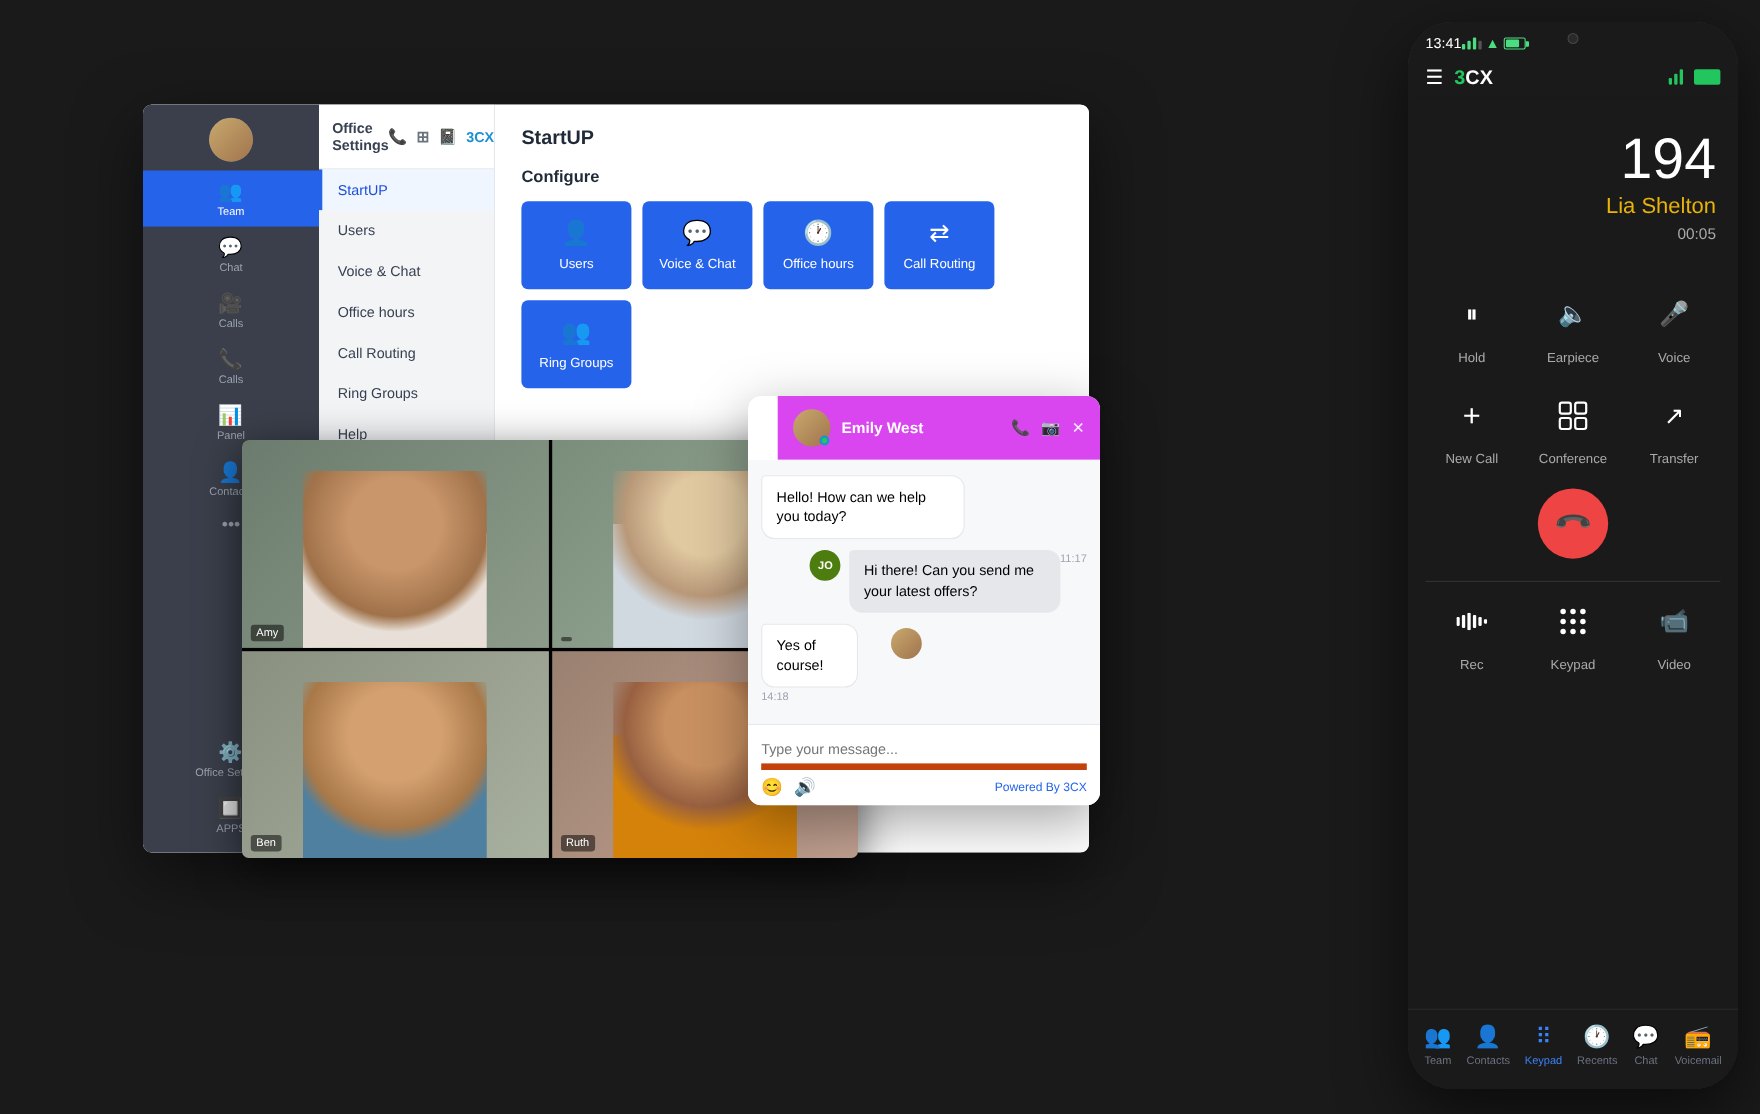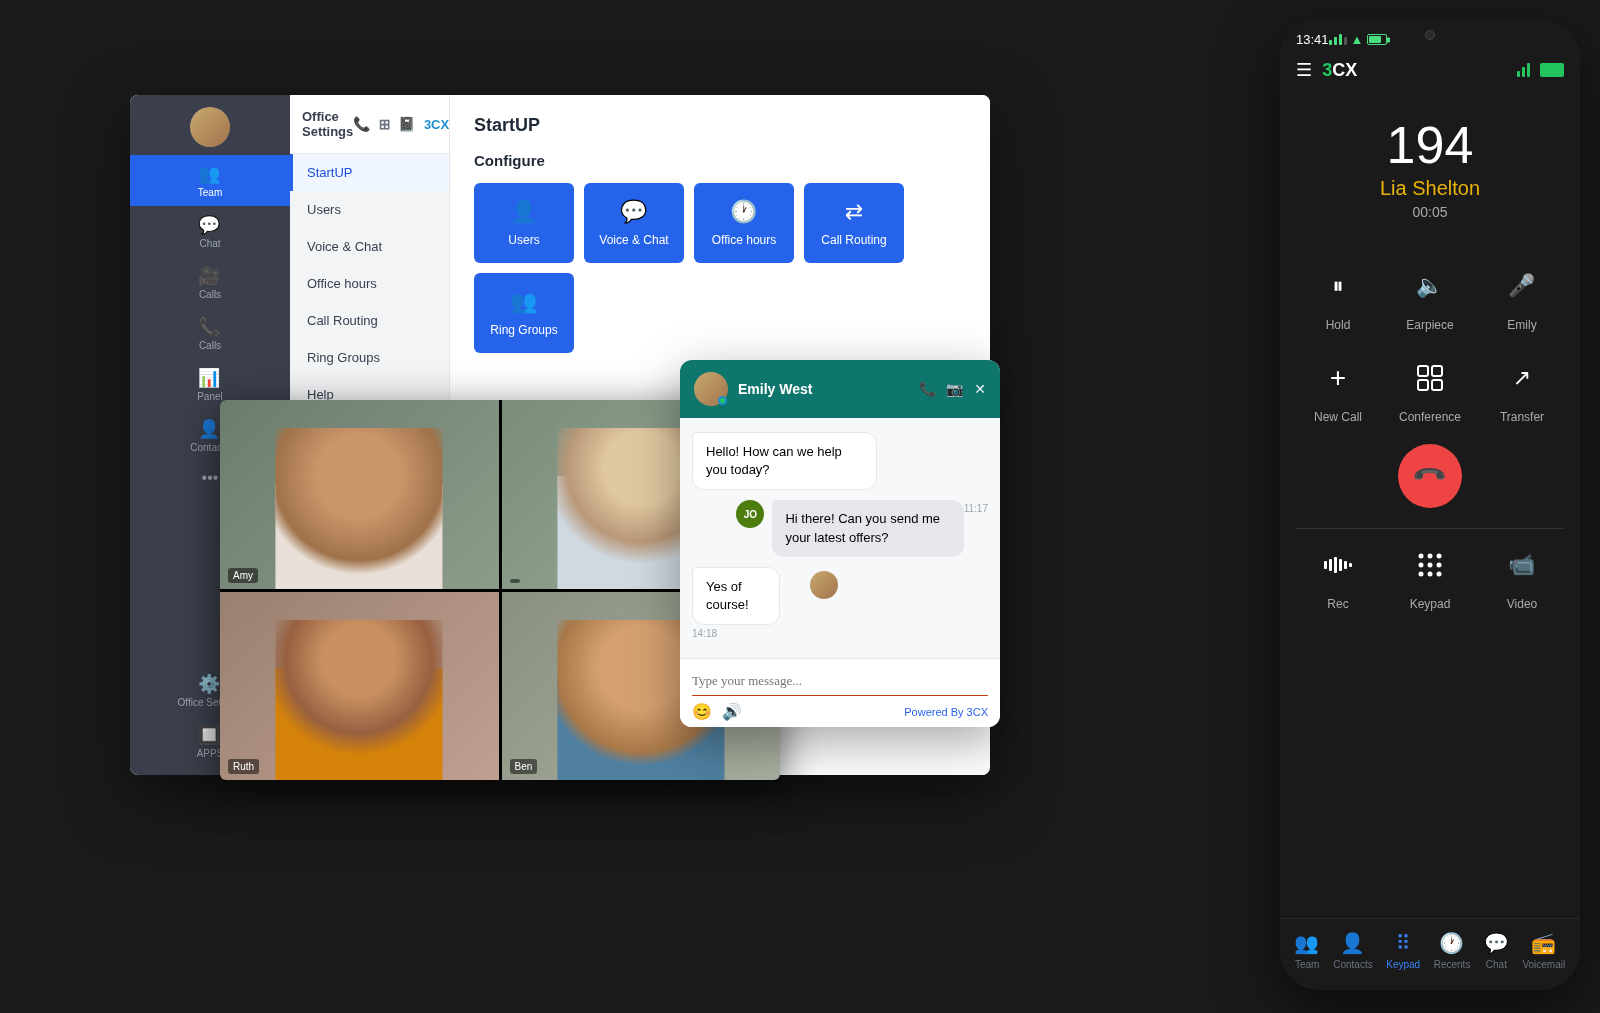--- a/index.html
+++ b/index.html
@@ -253,26 +253,27 @@
       left: 680px;
       top: 360px;
       width: 320px;
       background: #fff;
       border-radius: 12px;
       box-shadow: 0 15px 50px rgba(0,0,0,0.35);
       overflow: hidden;
       z-index: 10;
     }
     .chat-header {
-      background: #0f766e;
+      background: #d946ef;
       padding: 12px 14px;
       display: flex;
       align-items: center;
       gap: 10px;
       color: #fff;
+      margin-left: 27px;
     }
     .chat-avatar {
       width: 34px;
       height: 34px;
       border-radius: 50%;
       background: linear-gradient(135deg, #c9a96e, #a0734c);
       position: relative;
       flex-shrink: 0;
     }
     .chat-avatar-online {
@@ -374,23 +375,22 @@
       background: #fff;
       border-top: 1px solid #e5e7eb;
     }
     .chat-input {
       width: 100%;
       border: none;
       outline: none;
       font-size: 13px;
       color: #1d4ed8;
       padding: 4px 0 6px;
-      border-bottom: 1px solid #c2410c;
+      border-bottom: 6px solid #c2410c;
       background: transparent;
-      font-family: Liberation Serif, serif;
     }
     .chat-input-actions {
       display: flex;
       align-items: center;
       justify-content: space-between;
       margin-top: 6px;
     }
     .chat-action-icons {
       display: flex;
       gap: 10px;
@@ -514,21 +514,21 @@
     }
 
     .phone-screen {
       flex: 1;
       background: #1a1a1a;
       display: flex;
       flex-direction: column;
     }
     .phone-caller-section {
       padding: 30px 20px 20px;
-      text-align: center;
+      text-align: right;
     }
     .phone-ext {
       font-size: 52px;
       font-weight: 300;
       color: #fff;
       line-height: 1;
       margin-bottom: 6px;
     }
     .phone-caller-name {
       font-size: 20px;
@@ -753,27 +753,27 @@
 
 <div class="video-grid">
   <div class="video-cell video-cell-1">
     <div class="video-person vp1"></div>
     <span class="video-name">Amy</span>
   </div>
   <div class="video-cell video-cell-2">
     <div class="video-person vp2"></div>
     <span class="video-name"></span>
   </div>
+  <div class="video-cell video-cell-3">
+    <div class="video-person vp3"></div>
+    <span class="video-name">Ben</span>
+  </div>
   <div class="video-cell video-cell-4">
     <div class="video-person vp4"></div>
     <span class="video-name">Ruth</span>
-  </div>
-  <div class="video-cell video-cell-3">
-    <div class="video-person vp3"></div>
-    <span class="video-name">Ben</span>
   </div>
 </div>
 
 <div class="chat-popup">
   <div class="chat-header">
     <div class="chat-avatar">
       <div class="chat-avatar-online"></div>
     </div>
     <span class="chat-header-name">Emily West</span>
     <div class="chat-header-icons">
@@ -872,21 +872,21 @@
       <div class="phone-control-btn">
         <div class="phone-ctrl-icon">⏸</div>
         <span class="phone-ctrl-label">Hold</span>
       </div>
       <div class="phone-control-btn">
         <div class="phone-ctrl-icon">🔈</div>
         <span class="phone-ctrl-label">Earpiece</span>
       </div>
       <div class="phone-control-btn">
         <div class="phone-ctrl-icon">🎤</div>
-        <span class="phone-ctrl-label">Emily</span>
+        <span class="phone-ctrl-label">Voice</span>
       </div>
     </div>
 
     <div class="phone-controls-row2">
       <div class="phone-control-btn">
         <div class="phone-ctrl-icon" style="font-size:28px;font-weight:200;">+</div>
         <span class="phone-ctrl-label">New Call</span>
       </div>
       <div class="phone-control-btn">
         <div class="phone-ctrl-icon">

